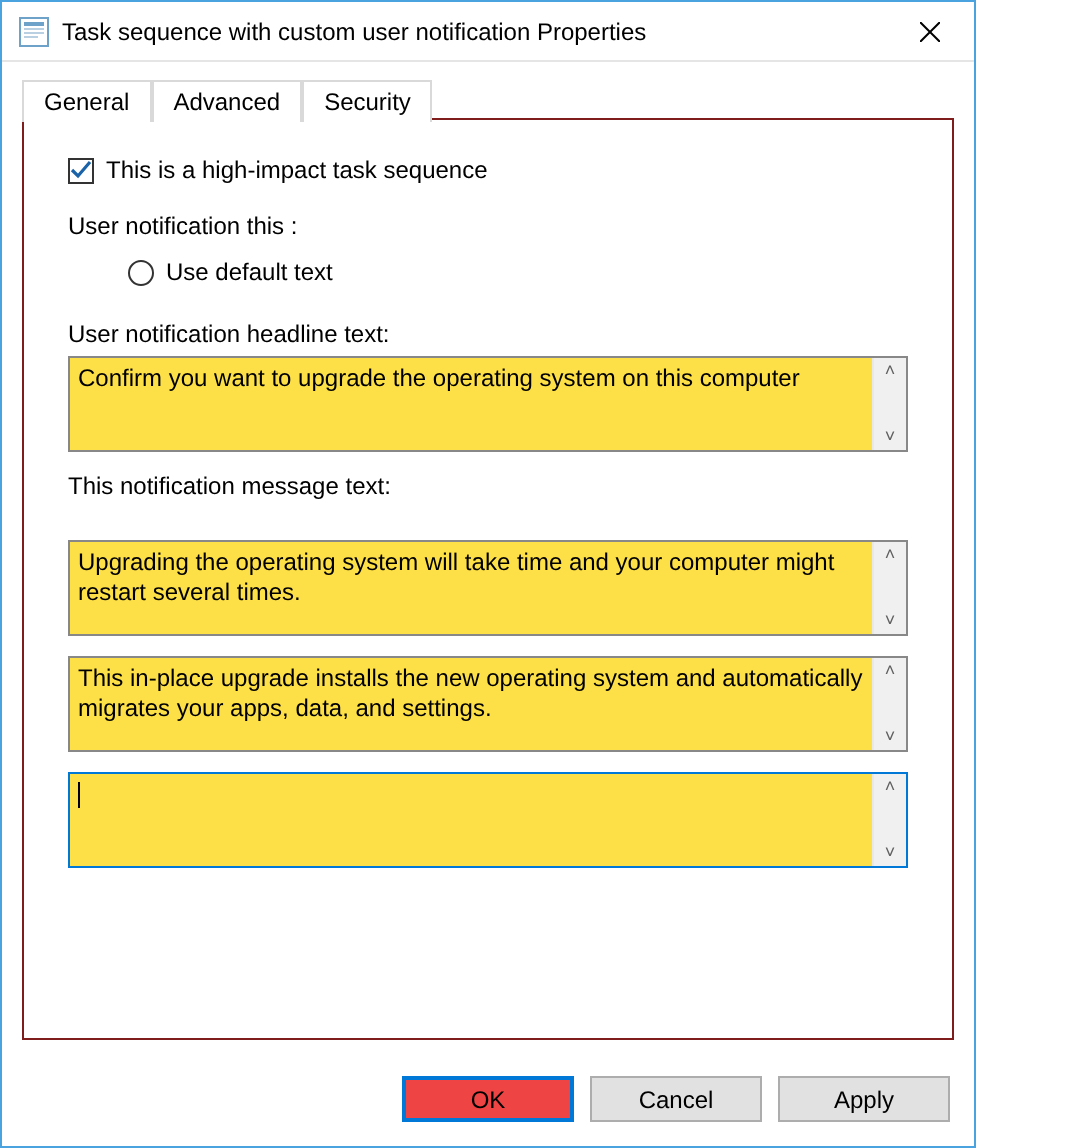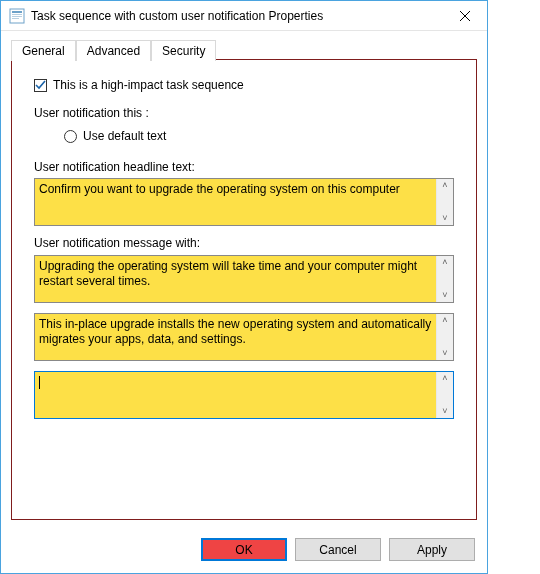--- a/index.html
+++ b/index.html
@@ -194,21 +194,21 @@
     font-size: 12px;
     display: inline-flex;
     align-items: center;
     justify-content: center;
     cursor: default;
   }
   .btn.default {
     border: 2px solid #0078d7;
     background: #ef4444;
   }
-  .msg-stack { margin-top: 5px; }
+  .msg-stack { margin-top: 20px; }
 </style>
 </head>
 <body>
 
 <div class="window">
 
   <div class="titlebar">
     <span class="app-icon">
       <svg width="16" height="16" viewBox="0 0 16 16">
         <rect x="1" y="1" width="14" height="14" fill="#fff" stroke="#6ea2c9" stroke-width="1"></rect>
@@ -257,21 +257,21 @@
 
       <div class="field-label">User notification headline text:</div>
       <div class="textarea-wrap">
         <div class="ta-body">Confirm you want to upgrade the operating system on this computer</div>
         <div class="ta-scroll">
           <span class="arrow">˄</span>
           <span class="arrow">˅</span>
         </div>
       </div>
 
-      <div class="field-label">User notification message with:</div>
+      <div class="field-label">This notification message text:</div>
 
       <div class="msg-stack">
         <div class="textarea-wrap">
           <div class="ta-body">Upgrading the operating system will take time and your computer might restart several times.</div>
           <div class="ta-scroll">
             <span class="arrow">˄</span>
             <span class="arrow">˅</span>
           </div>
         </div>
 

